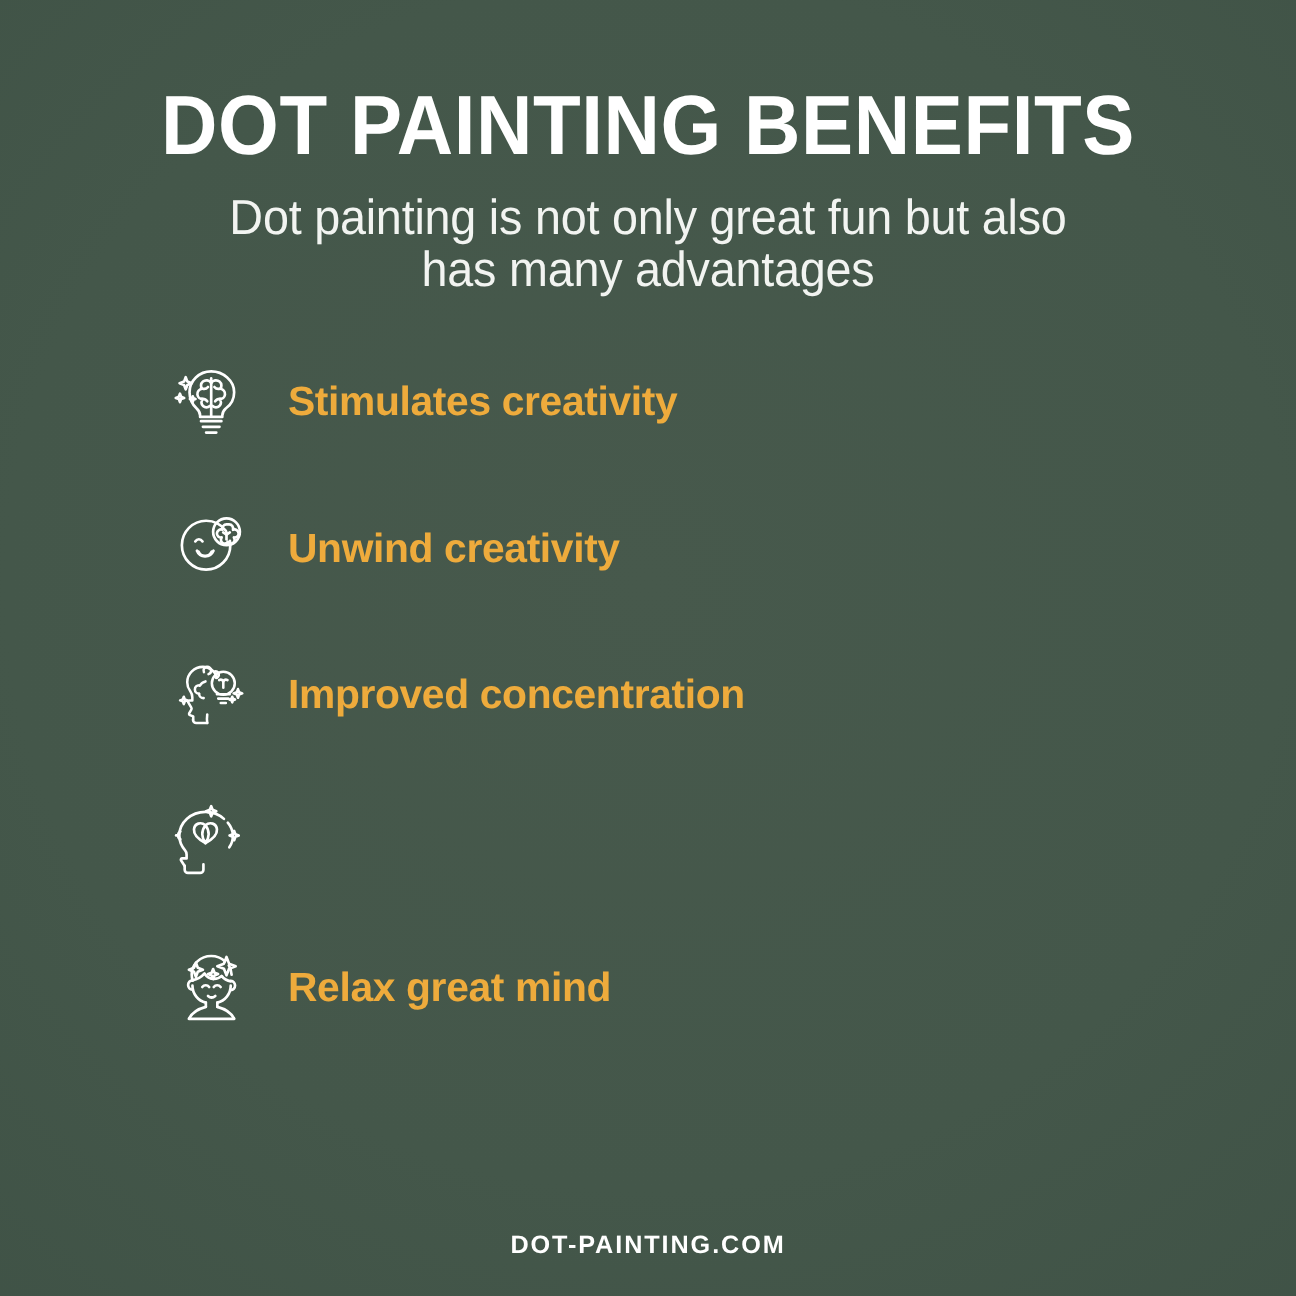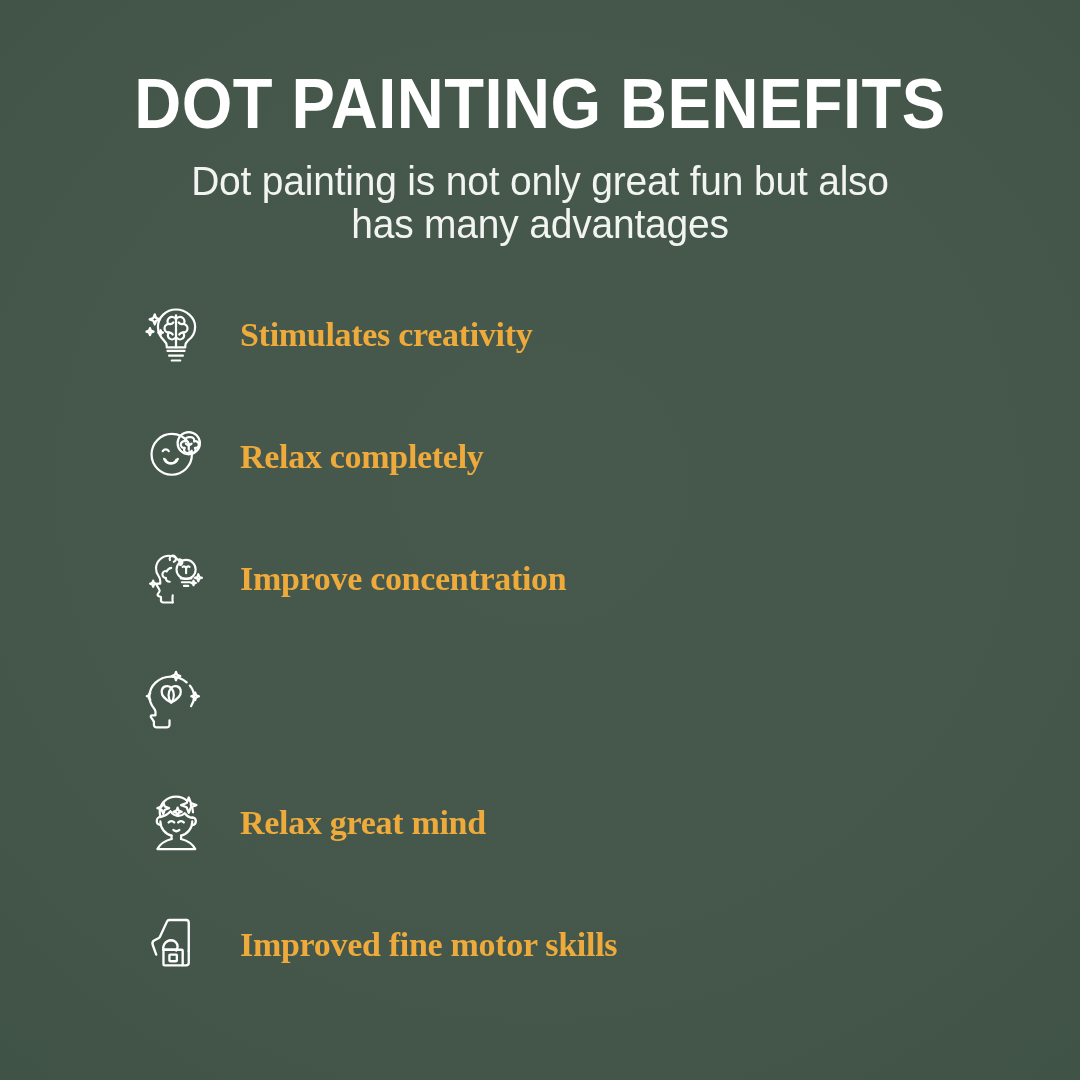--- a/index.html
+++ b/index.html
@@ -63,21 +63,20 @@
 
   
   .benefits {
     position: absolute;
     left: 0;
     right: 0;
     top: 296px;
     padding: 0;
     margin: 0;
     list-style: none;
-    font-family: Liberation Serif, serif;
   }
 
   .benefit-row {
     display: flex;
     align-items: center;
     height: 77px;
     margin-bottom: 45px;
     padding-left: 140px;
     box-sizing: border-box;
   }
@@ -158,21 +157,21 @@
           <circle cx="44" cy="19" r="10.5"></circle>
           <path d="M44 13.2c-2.2 0-3.6 2-3.1 4.2-2.1-.8-4.2.5-4.4 2.7-.2 2.1 1.6 3.6 3.7 3.3-1.2 1.8-.5 4.1 1.5 4.7 1.4.4 2.6-.2 3.3-1.3.7 1.1 1.9 1.7 3.3 1.3 2-.6 2.7-2.9 1.5-4.7 2.1.3 3.9-1.2 3.7-3.3-.2-2.2-2.3-3.5-4.4-2.7.5-2.2-.9-4.2-3.1-4.2z"></path>
           <path d="M44 19.5v5.5"></path>
           <path d="M44 21.2l-2.6-1.7M44 21.2l2.6-1.7"></path>
           <path d="M19.5 26.5c1.5-2.2 4.2-2.2 5.7 0"></path>
           <path d="M22 34.5c1.8 4.6 8.4 4.8 10.4 0"></path>
           <path d="M21.5 35c2 5.4 9.8 5.6 12 0" opacity="0"></path>
           <path d="M20.8 33.8c2.2 5.6 10.6 5.8 13 0"></path>
         </svg>
       </span>
-      <span class="benefit-label">Relax completely</span>
+      <span class="benefit-label">Unwind creativity</span>
     </li>
 
     <li class="benefit-row">
       <span class="benefit-icon">
         <svg viewBox="0 0 64 64" fill="none" stroke="#ffffff" stroke-width="2" stroke-linecap="round" stroke-linejoin="round">
           <path d="M36.5 18.5c-1.2-4.8-5.6-8.4-11-8.4-6.8 0-12.3 5.4-12.3 12 0 2.6.9 5.1 2.3 7 1.1 1.5 1.7 3.1 1.7 4.9v2.4h-2.3c-.8 0-1.3.9-.9 1.6l2.4 4.1c.3.5.3 1.1 0 1.6l-1.6 2.7c-.3.6-.1 1.3.5 1.5l2.6 1v2.6"></path>
           <path d="M17.7 51.5c0 1.4 1.1 2.6 2.6 2.6h8.6"></path>
           <path d="M28.9 54.1c-.3-2.2-.3-4.5 0-6.7"></path>
           <path d="M22.5 24.5c-1.8 0-3.3 1.5-3.3 3.3s1.5 3.3 3.3 3.3"></path>
           <path d="M22.5 31.1c0 2.1 1.6 3.5 3.6 3.5"></path>
@@ -182,21 +181,21 @@
           <circle cx="41.5" cy="23" r="9"></circle>
           <path d="M36.5 31.5h10M37.5 35h8M39.5 38.5h4"></path>
           <path d="M38.2 20.5c1.3-.8 2.5-.3 3.3 1 .8-1.3 2-1.8 3.3-1"></path>
           <path d="M41.5 21.5v5"></path>
           <path d="M53 27.5l.9 2.5 2.5.9-2.5.9-.9 2.5-.9-2.5-2.5-.9 2.5-.9z"></path>
           <path d="M10.5 33.5l.8 2.1 2.1.8-2.1.8-.8 2.1-.8-2.1-2.1-.8 2.1-.8z"></path>
           <path d="M15.5 28l.6 1.5 1.5.6-1.5.6-.6 1.5-.6-1.5-1.5-.6 1.5-.6z" opacity="0"></path>
           <path d="M48.5 33.5l.6 1.6 1.6.6-1.6.6-.6 1.6-.6-1.6-1.6-.6 1.6-.6z"></path>
         </svg>
       </span>
-      <span class="benefit-label">Improve concentration</span>
+      <span class="benefit-label">Improved concentration</span>
     </li>
 
     <li class="benefit-row">
       <span class="benefit-icon">
         <svg viewBox="0 0 64 64" fill="none" stroke="#ffffff" stroke-width="2.1" stroke-linecap="round" stroke-linejoin="round">
           <path d="M42 14.5C38.3 11.1 33.2 9 27.5 9 16.2 9 7 17.3 7 27.6c0 4.4 1.7 8.4 4.5 11.6.8.9 1.2 2 1.2 3.2v3.1H9.3c-.9 0-1.4 1-.9 1.7l2.8 4.2"></path>
           <path d="M11.2 51.4v2.9c0 1.4 1.2 2.6 2.6 2.6h9.5c1.4 0 2.6-1.2 2.6-2.6v-4.1"></path>
           <path d="M7.8 24.5c-1.1.6-1.8 1.7-1.8 3s.7 2.4 1.8 3"></path>
           <path d="M6.2 27.5H4.5"></path>
           <path d="M45 17.5c2.5 2.9 4 6.5 4 10.4 0 3.3-1 6.3-2.8 8.9"></path>
@@ -225,32 +224,20 @@
           <path d="M34 31.5c1.4-1.8 4-1.8 5.4 0"></path>
           <path d="M29.5 38.5c1.8 1.6 3.9 1.6 5.7 0"></path>
           <path d="M20 12.5l1.5 4 4 1.5-4 1.5-1.5 4-1.5-4-4-1.5 4-1.5z"></path>
           <path d="M44 8l2 5.2 5.2 2-5.2 2-2 5.2-2-5.2-5.2-2 5.2-2z"></path>
           <path d="M33.5 17.5l1.1 2.8 2.8 1.1-2.8 1.1-1.1 2.8-1.1-2.8-2.8-1.1 2.8-1.1z"></path>
         </svg>
       </span>
       <span class="benefit-label">Relax great mind</span>
     </li>
 
-    <li class="benefit-row">
-      <span class="benefit-icon">
-        <svg viewBox="0 0 64 64" fill="none" stroke="#ffffff" stroke-width="2.2" stroke-linecap="round" stroke-linejoin="round">
-          <path d="M41.5 8.5H25.8c-1 0-1.9.6-2.3 1.5l-6.6 14.3c-.3.6-.8 1.1-1.4 1.4l-3.7 1.9c-1.6.8-2.3 2.7-1.7 4.4l3.3 9"></path>
-          <path d="M41.5 8.5c1.4 0 2.5 1.1 2.5 2.5v26.6"></path>
-          <path d="M44 37.6v11.1c0 1.4-1.1 2.5-2.5 2.5h-3.2"></path>
-          <path d="M27.5 27.5c-2.6 0-5.2 1.5-6.6 3.9-1 1.7-1.2 3.5-.7 5.1"></path>
-          <path d="M27.5 27.5c3.3 0 6 2.7 6 6 0 1.4-.5 2.7-1.3 3.7"></path>
-          <path d="M20.2 36.5h11.9"></path>
-          <rect x="20.2" y="36.5" width="18.1" height="14.7" rx="1"></rect>
-          <rect x="25.8" y="41" width="7" height="6.3" rx="0.6"></rect>
-        </svg>
-      </span>
-      <span class="benefit-label">Improved fine motor skills</span>
-    </li>
 
   </ul>
 
+  <div class="footer">
+    <span class="footer-text">DOT-PAINTING.COM</span>
+  </div>
 
 </div>
 
 </body></html>

